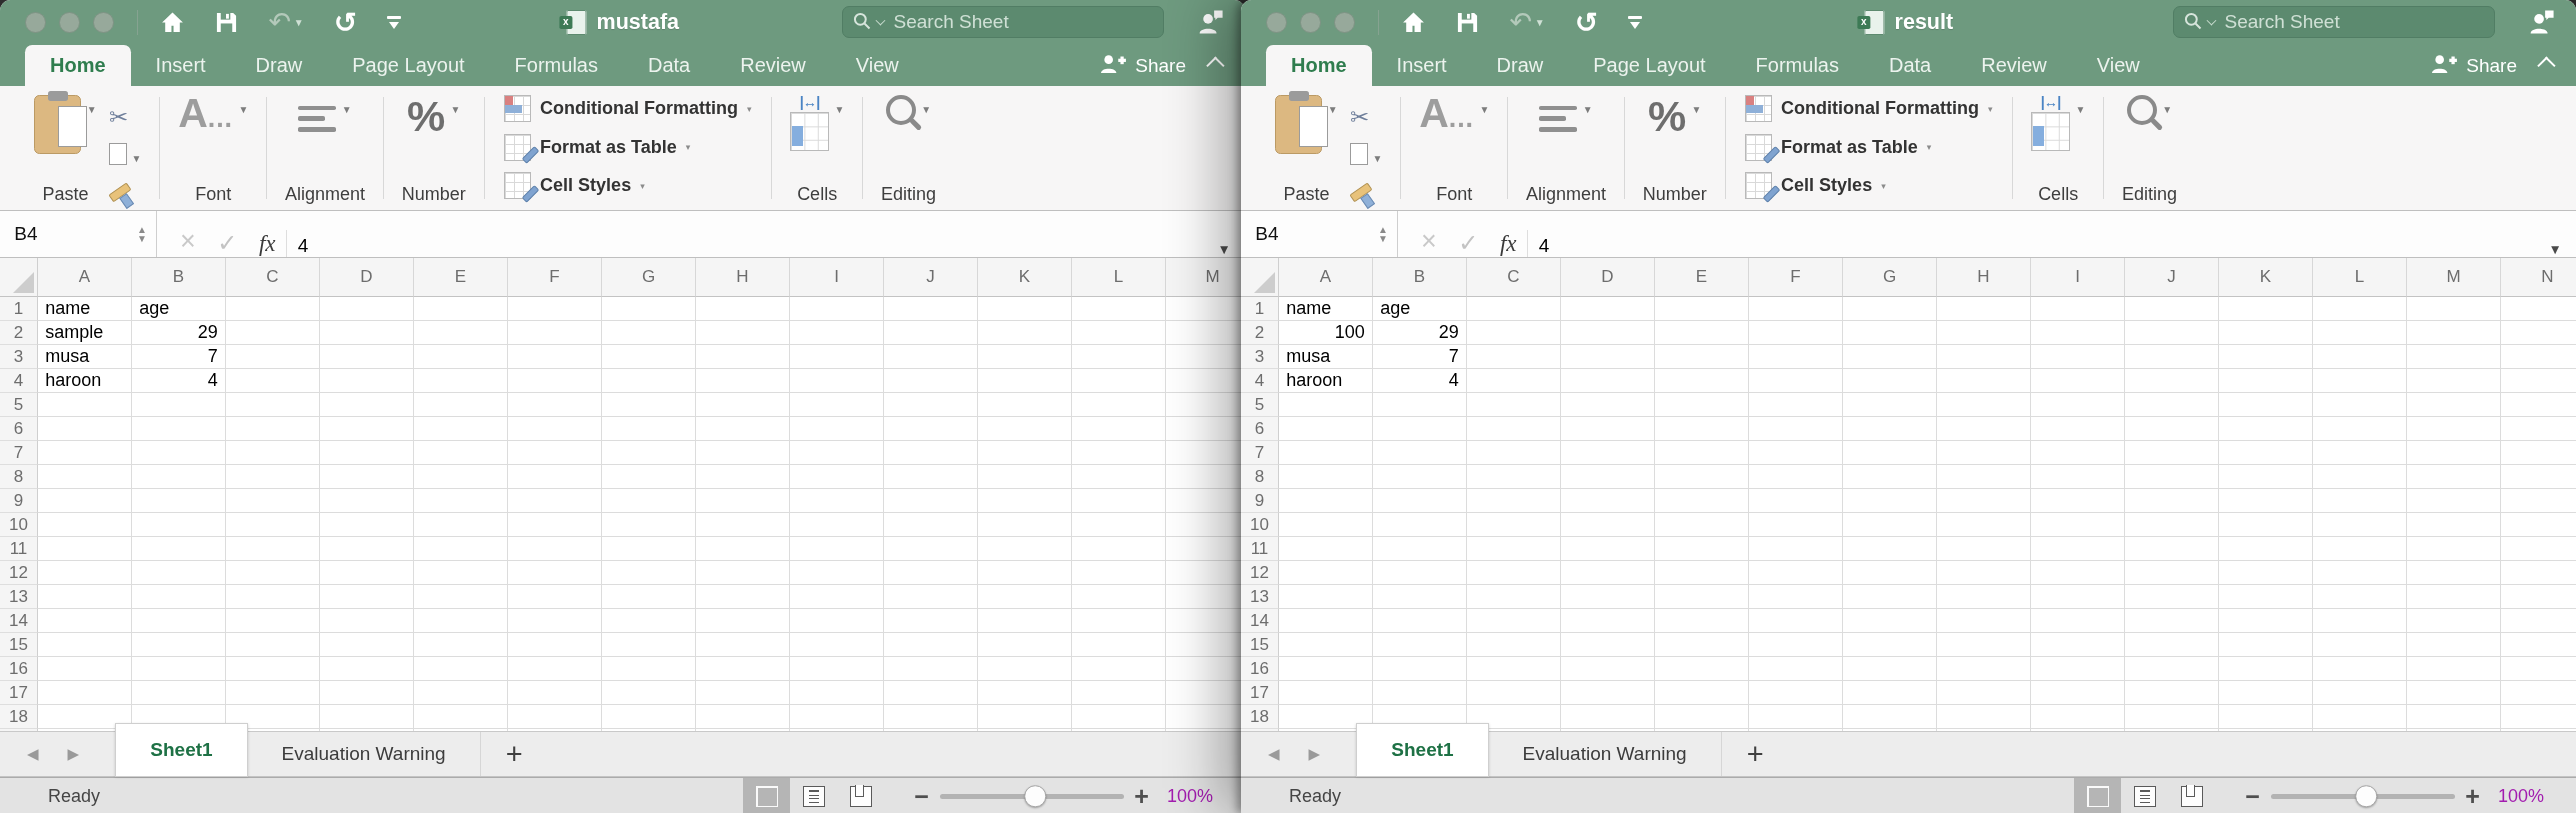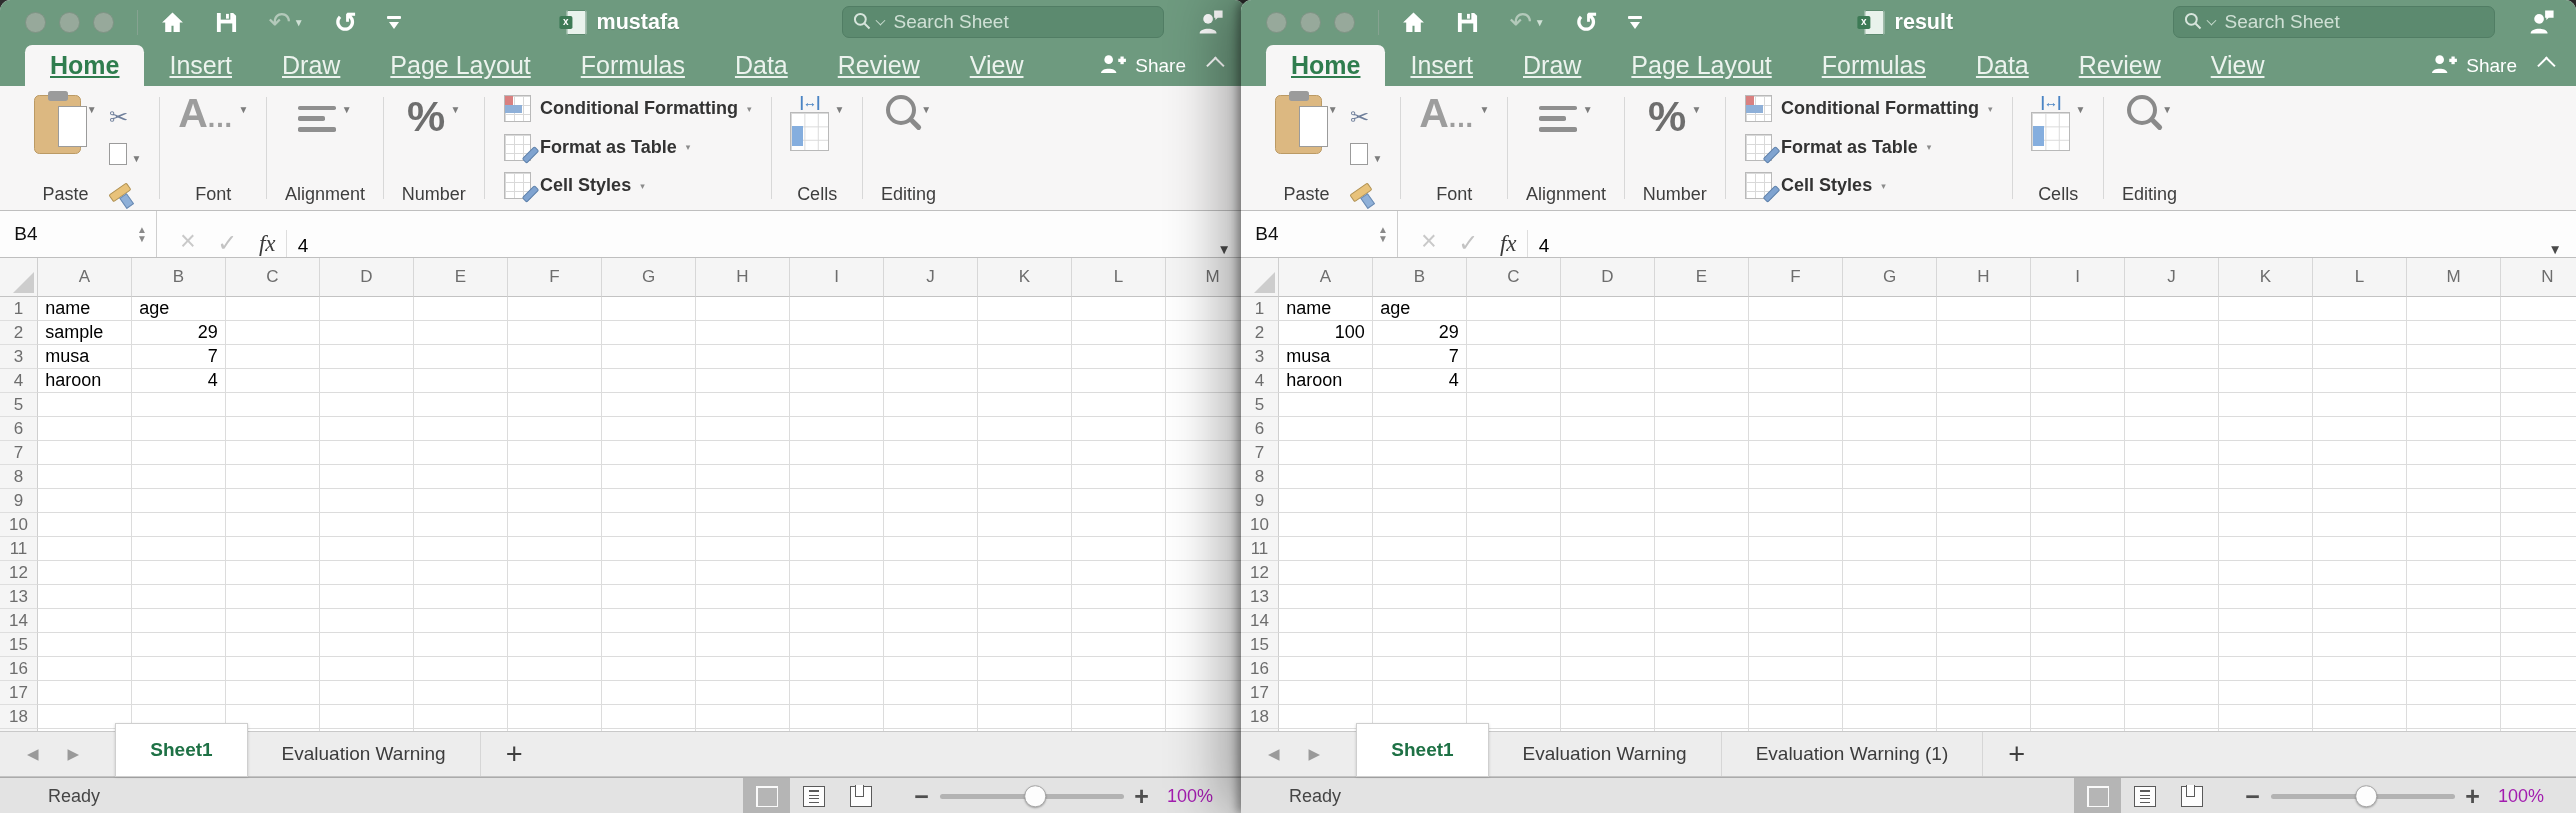--- a/index.html
+++ b/index.html
@@ -33,21 +33,21 @@
   .title-text { color:#ffffff; font-size:21.5px; font-weight:bold; text-shadow:0 0.9px 0.9px rgba(0,0,0,.15); }
   .search-box { position:absolute; right:81px; top:6.3px; width:322px; height:32px; background:#5c8a6f; border:0.9px solid #517d64;
                 border-radius:7px; display:flex; align-items:center; padding:0 9px; gap:5.4px; }
   .schev { width:7.2px; height:7.2px; border-left:1.8px solid #c9dccf; border-bottom:1.8px solid #c9dccf; transform:rotate(-45deg); margin-top:-2.7px; }
   .sph { color:#cfe0d5; font-size:19px; margin-left:3.6px; }
   .person { position:absolute; right:20px; top:8px; }
 
   
   .tabrow { position:relative; height:41px; background:#6e9a7f; display:flex; align-items:stretch; padding-left:25px; }
   .rtabs { display:flex; align-items:stretch; }
-  .rtab { display:flex; align-items:center; padding:0 25px; font-size:25px; color:#ecf3ee;text-decoration:underline; }
+  .rtab { display:flex; align-items:center; padding:0 25px; font-size:20px; color:#ecf3ee; }
   .rtab.active { background:#f7f6f6; color:#2f7d4e; font-weight:bold; border-radius:7.2px 7.2px 0 0; }
   .share { position:absolute; right:59px; top:0; height:41px; display:flex; align-items:center; gap:9px; color:#fff; font-size:19px;justify-content:space-between; }
   .chev-up { position:absolute; right:23px; top:14.3px; width:13.4px; height:13.4px; border-top:2.7px solid #fff; border-right:2.7px solid #fff;
              transform:rotate(-45deg); }
 
   
   .ribbon { height:125px; background:#f7f6f6; border-bottom:1.8px solid #bfbfbf; display:flex; align-items:stretch; padding:0 0 0 20px; }
   .gsep { width:0.9px; background:#d8d8d8; margin:10.7px 3.6px; }
   .rgroup { display:flex; flex-direction:column; align-items:center; padding:9px 14.3px 5.4px; }
   .glabel { font-size:18px; color:#3e3e3e; margin-top:auto; padding-top:5.4px; }
@@ -1269,23 +1269,20 @@
     <footer class="stabs-bar">
       <span class="snav">◀</span>
       <span class="snav">▶</span>
       <div class="stabs">
           <div class="stab active">
             <span>Sheet1</span>
           </div>
           <div class="stab">
             <span>Evaluation Warning</span>
           </div>
-          <div class="stab">
-            <span>Evaluation Warning (1)</span>
-          </div>
         </div>
       <span class="addsheet">+</span>
     </footer>
 
     <footer class="statusbar">
       <span class="ready">Ready</span>
       <div class="viewbtns">
         <span class="viewbtn active">
             <span class="vicon grid2"></span>
           </span>

